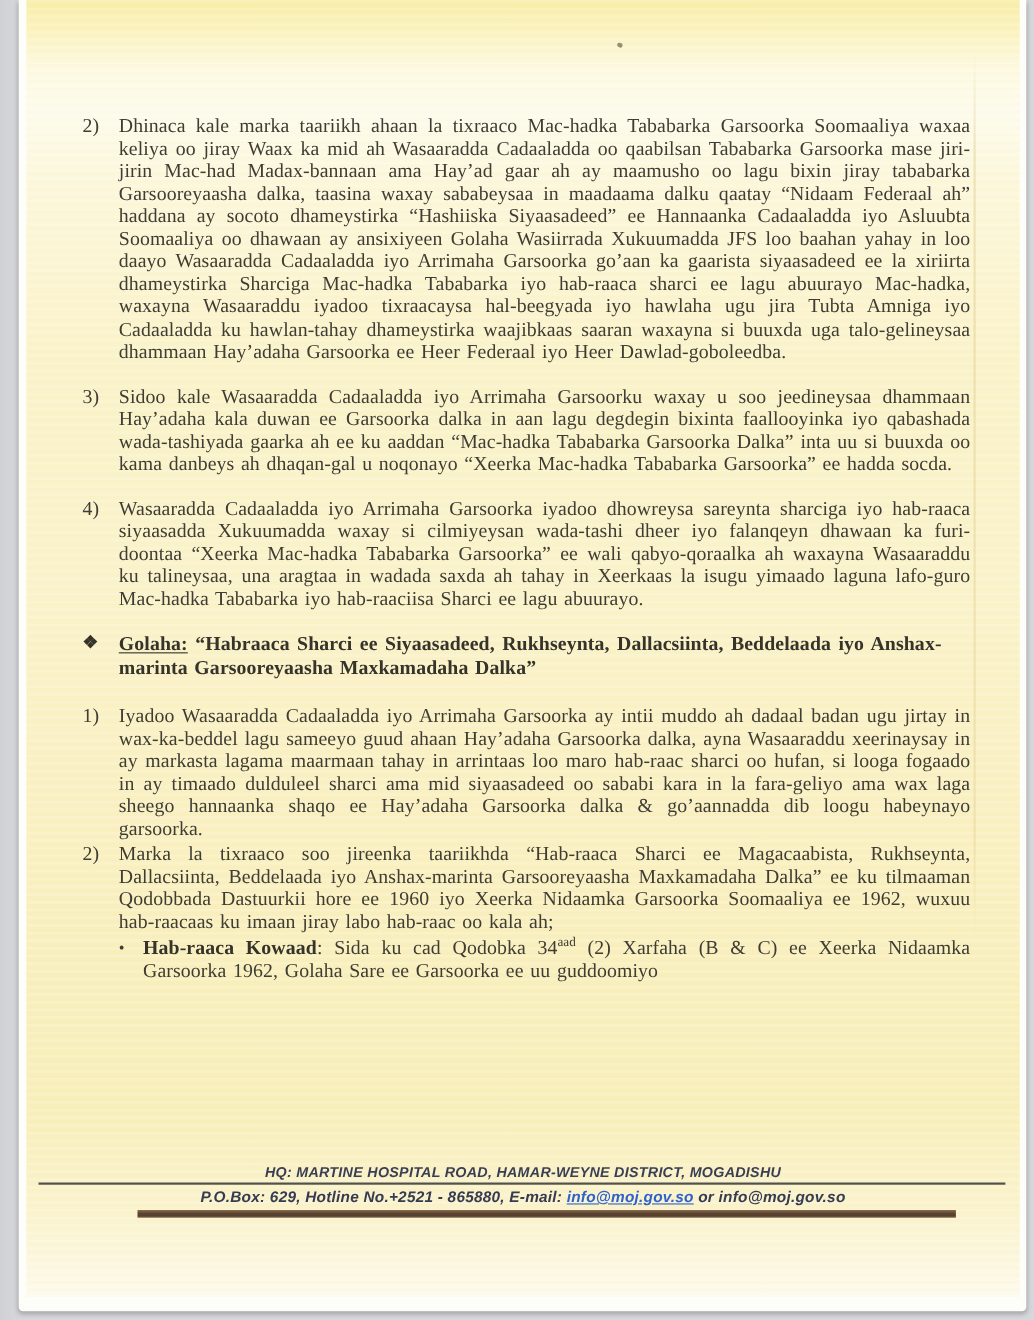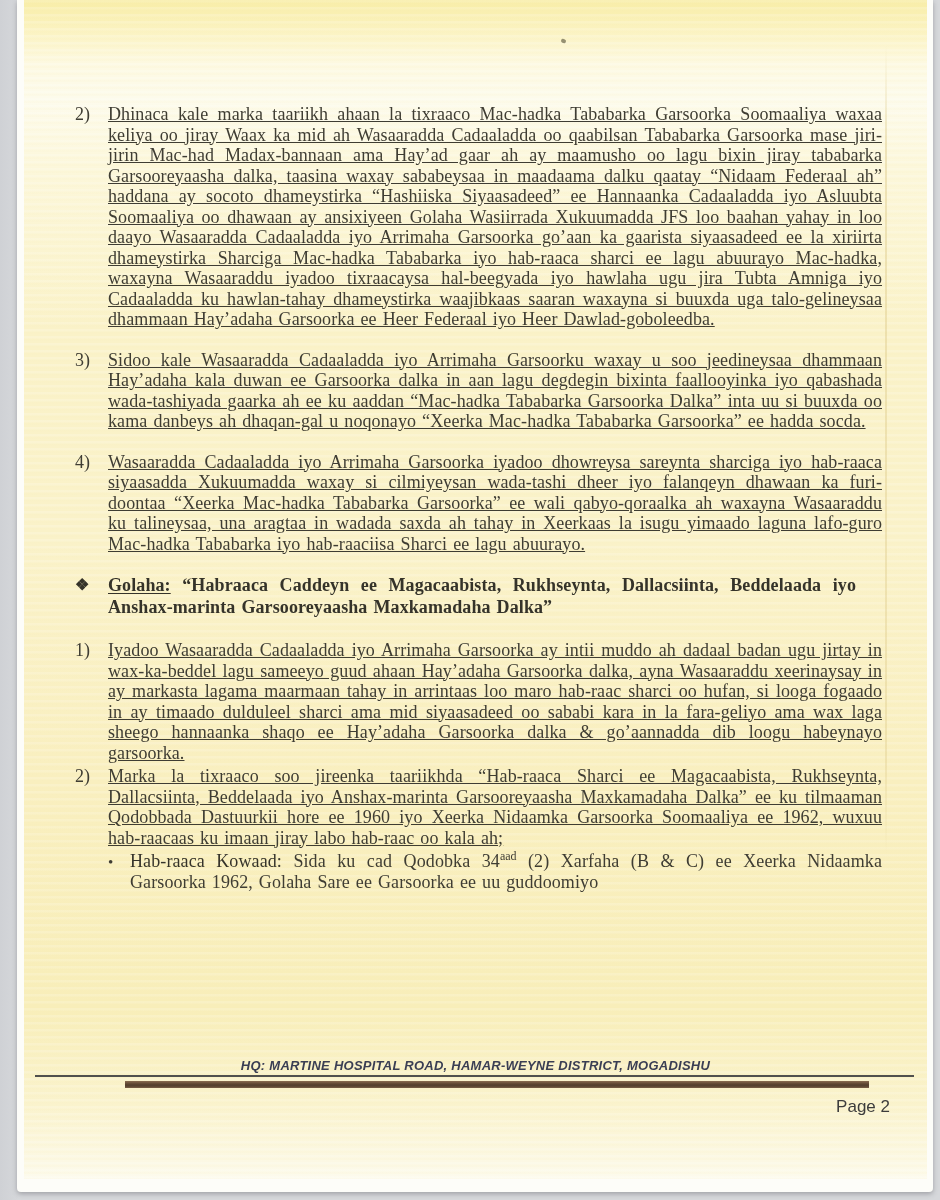--- a/index.html
+++ b/index.html
@@ -52,32 +52,32 @@
     position: absolute; left: 0; top: 0; right: 0;
     padding: 104px 45px 0 51px;
     color: #3f3d33;
     font-size: 18px;
     line-height: 20.5px;
     letter-spacing: .1px;
     word-spacing: 1.4px;
   }
   .item { display: flex; margin-bottom: 20px; }
   .item .marker { flex: 0 0 33px; }
-  .item .txt { flex: 1; text-align: justify; text-decoration: underline; }
+  .item .txt { flex: 1; text-align: justify; }
   .tight { margin-bottom: 3px; }
 
   .heading { display: flex; margin-bottom: 22px; font-weight: bold; color: #35332a; }
   .heading .marker { flex: 0 0 33px; font-size: 16px; padding-top: 1px; }
   .heading .htxt { flex: 1; text-align: justify; padding-right: 26px; line-height: 22px; }
   .heading .hlabel { text-decoration: underline; text-underline-offset: 2px; }
 
   .bullet-row { display: flex; margin-left: 33px; margin-bottom: 0; }
   .bullet-row .bmark { flex: 0 0 22px; font-size: 15px; padding-top: 1px; }
   .bullet-row .btxt { flex: 1; text-align: justify; }
-  .blabel { font-weight: normal; color: #35332a; }
+  .blabel { font-weight: bold; color: #35332a; }
   sup.aad { font-size: 12px; line-height: 0; vertical-align: super; letter-spacing: 0; }
 
   .footer {
     position: absolute; left: 0; right: 0; top: 1058px;
     font-family: "Liberation Sans", sans-serif;
   }
   .hq-line {
     text-align: center;
     font-style: italic; font-weight: bold;
     font-size: 13px; letter-spacing: .25px;
@@ -128,21 +128,21 @@
         </div>
 
         <div class="item">
           <span class="marker">4)</span>
           <div class="txt">Wasaaradda Cadaaladda iyo Arrimaha Garsoorka iyadoo dhowreysa sareynta sharciga iyo hab-raaca siyaasadda Xukuumadda waxay si cilmiyeysan wada-tashi dheer iyo falanqeyn dhawaan ka furi-doontaa “Xeerka Mac-hadka Tababarka Garsoorka” ee wali qabyo-qoraalka ah waxayna Wasaaraddu ku talineysaa, una aragtaa in wadada saxda ah tahay in Xeerkaas la isugu yimaado laguna lafo-guro Mac-hadka Tababarka iyo hab-raaciisa Sharci ee lagu abuurayo.</div>
         </div>
 
         <div class="heading">
           <span class="marker">❖</span>
           <div class="htxt"><span class="hlabel">Golaha:</span>
-            <span>“Habraaca Caddeyn ee Magacaabista, Rukhseynta, Dallacsiinta, Beddelaada iyo Anshax-marinta Garsooreyaasha Maxkamadaha Dalka”</span></div>
+            <span>“Habraaca Sharci ee Siyaasadeed, Rukhseynta, Dallacsiinta, Beddelaada iyo Anshax-marinta Garsooreyaasha Maxkamadaha Dalka”</span></div>
         </div>
 
         <div class="item tight">
           <span class="marker">1)</span>
           <div class="txt">Iyadoo Wasaaradda Cadaaladda iyo Arrimaha Garsoorka ay intii muddo ah dadaal badan ugu jirtay in wax-ka-beddel lagu sameeyo guud ahaan Hay’adaha Garsoorka dalka, ayna Wasaaraddu xeerinaysay in ay markasta lagama maarmaan tahay in arrintaas loo maro hab-raac sharci oo hufan, si looga fogaado in ay timaado dulduleel sharci ama mid siyaasadeed oo sababi kara in la fara-geliyo ama wax laga sheego hannaanka shaqo ee Hay’adaha Garsoorka dalka &amp; go’aannadda dib loogu habeynayo garsoorka.</div>
         </div>
 
         <div class="item tight">
           <span class="marker">2)</span>
           <div class="txt">Marka la tixraaco soo jireenka taariikhda “Hab-raaca Sharci ee Magacaabista, Rukhseynta, Dallacsiinta, Beddelaada iyo Anshax-marinta Garsooreyaasha Maxkamadaha Dalka” ee ku tilmaaman Qodobbada Dastuurkii hore ee 1960 iyo Xeerka Nidaamka Garsoorka Soomaaliya ee 1962, wuxuu hab-raacaas ku imaan jiray labo hab-raac oo kala ah;</div>
@@ -152,19 +152,22 @@
           <span class="bmark">•</span>
           <div class="btxt"><span class="blabel">Hab-raaca Kowaad</span><span>: Sida ku cad Qodobka 34</span><sup class="aad">aad</sup>
             <span>(2) Xarfaha (B &amp; C) ee Xeerka Nidaamka Garsoorka 1962, Golaha Sare ee Garsoorka ee uu guddoomiyo</span></div>
         </div>
 
       </div>
 
       <div class="footer">
         <div class="hq-line">HQ: MARTINE HOSPITAL ROAD, HAMAR-WEYNE DISTRICT, MOGADISHU</div>
         <div class="thin-rule"></div>
+        <div class="pobox-line"><span>P.O.Box: 629, Hotline No.+2521 - 865880, E-mail:</span>
+          <a class="email-link">info@moj.gov.so</a>
+          <span>or</span>
+          <span>info@moj.gov.so</span></div>
         <div class="thick-bar"></div>
-        <div class="page-num">Page 2</div>
       </div>
 
     </div>
   </div>
 </div>
 
 </body></html>

